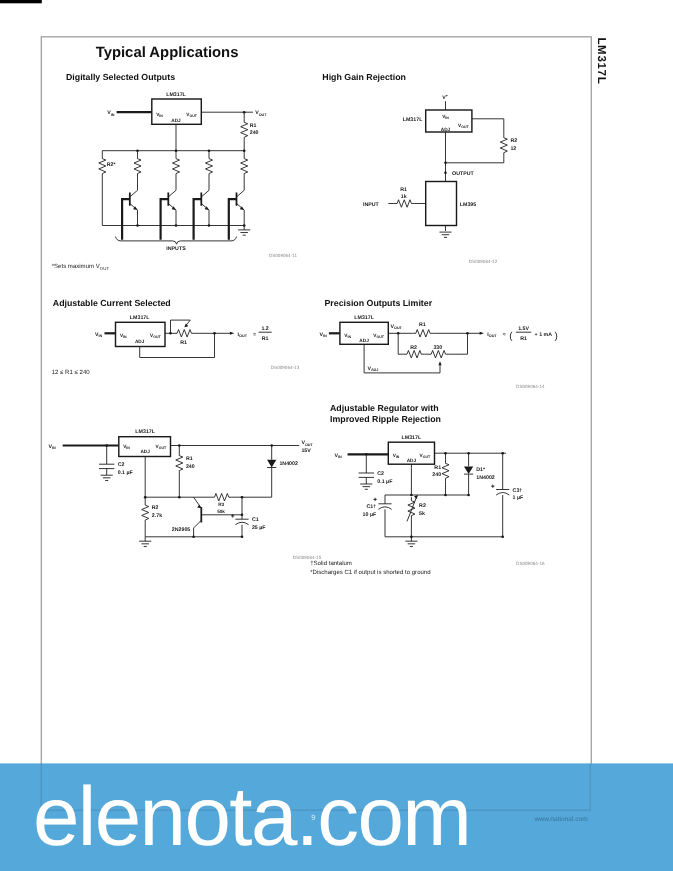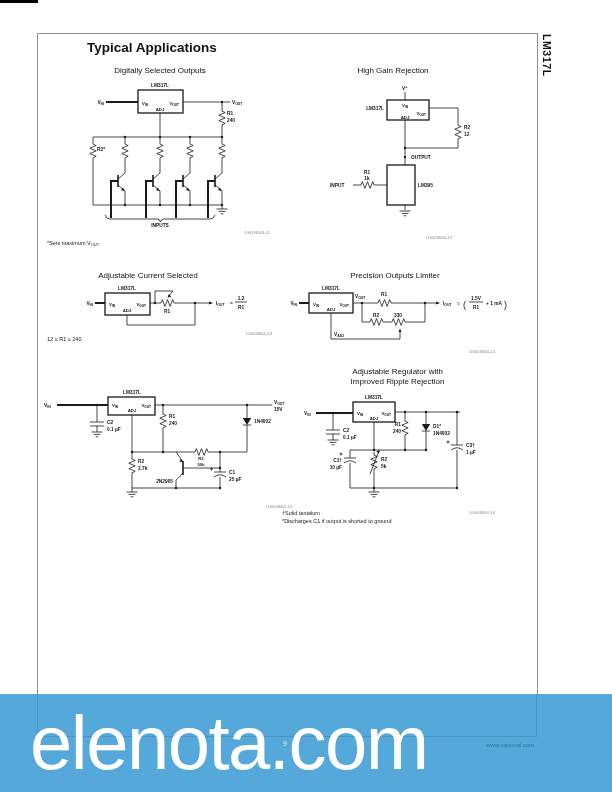--- a/index.html
+++ b/index.html
@@ -2,21 +2,21 @@
 <html><head>
 <meta charset="utf-8">
 <style>
   html,body{margin:0;padding:0;background:#e8e8e8;}
   .page{position:relative;width:612px;height:792px;background:#fff;font-family:"Liberation Sans",sans-serif;overflow:hidden;margin:0 auto;}
   .abs{position:absolute;}
   .corner-mark{left:0;top:0;width:38px;height:3px;background:#000;}
   .pborder{left:37px;top:33px;width:499px;height:703px;border:1px solid #8f8f8f;}
   .side-tab{left:541px;top:34px;writing-mode:vertical-rl;font-size:10.5px;font-weight:bold;color:#111;letter-spacing:.6px;}
   .main-title{left:48px;top:40px;font-size:13.5px;font-weight:bold;color:#111;margin-left:39px;}
-  .ctitle{font-weight:normal;font-size:8px;text-align:center;color:#111;line-height:9.5px;}
+  .ctitle{font-weight:bold;font-size:8px;text-align:left;color:#111;line-height:9.5px;}
   .fn{font-size:5.5px;color:#222;}
   .fsub{font-size:4px;vertical-align:-1px;}
   .schem{overflow:visible;}
   .schem text{font-family:"Liberation Sans",sans-serif;font-size:4.8px;font-weight:bold;fill:#151515;}
   .schem text.pin{font-size:4.3px;}
   .schem text.sm{font-size:4.2px;}
   .schem text.ds{font-size:4.2px;font-weight:normal;fill:#8c8c8c;}
   .schem text.paren{font-size:9px;font-weight:normal;}
   .schem .w{stroke:#1a1a1a;stroke-width:.8;fill:none;}
   .schem .wt{stroke:#1a1a1a;stroke-width:2;fill:none;}

